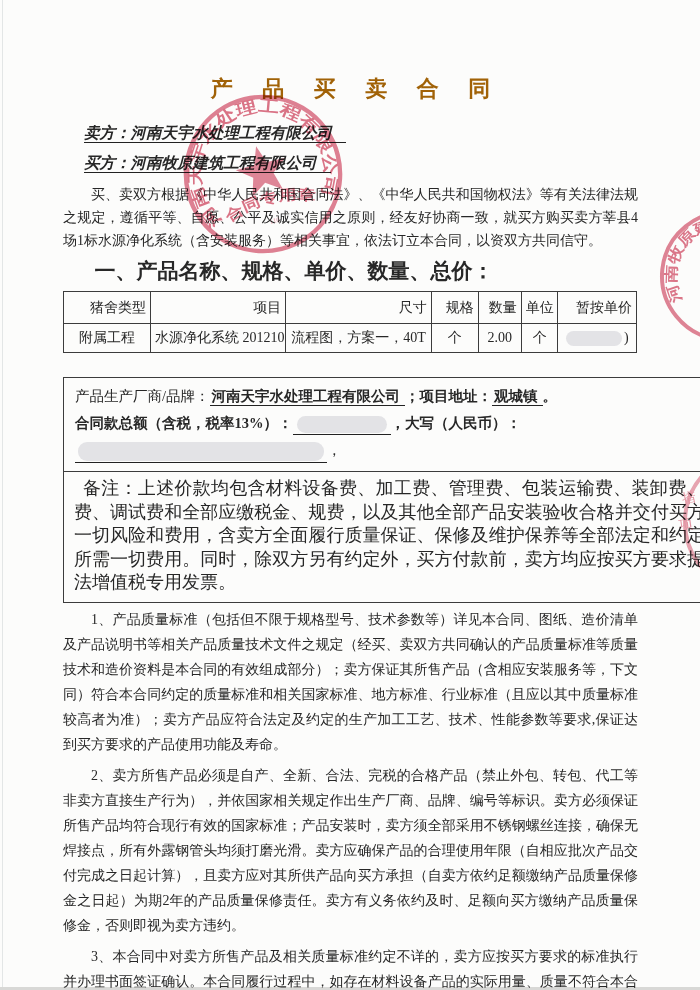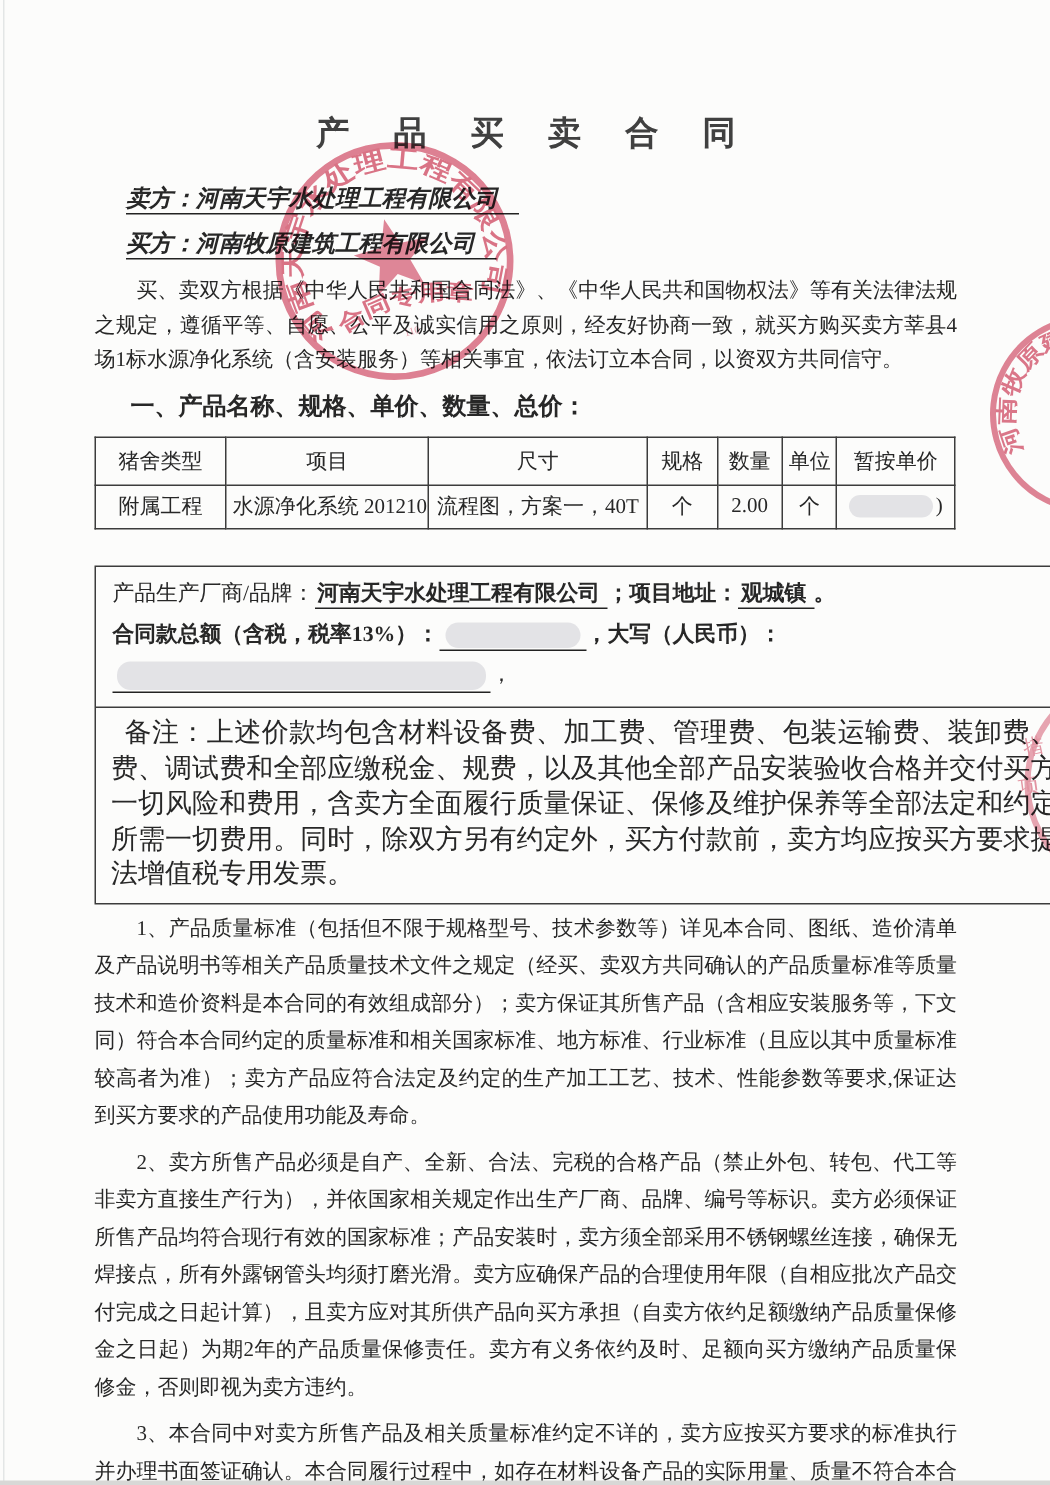--- a/index.html
+++ b/index.html
@@ -8,38 +8,38 @@
     background:#fcfcfb;overflow:hidden;
     font-family:"Liberation Serif","DejaVu Serif",serif;
     color:#272727;
   }
   .edge-left{position:absolute;left:2px;top:0;bottom:0;width:1px;background:#e3e6e6;}
   .edge-bottom{position:absolute;left:0;right:0;bottom:0;height:3px;background:#d8d8d6;}
   .content{position:relative;padding:74px 62px 0 63px;z-index:2;}
 
   .doc-title{
     margin:0 0 18px 0;text-align:center;font-size:22px;font-weight:bold;
-    letter-spacing:12px;text-indent:12px;color:#404040;
+    letter-spacing:12px;text-indent:12px;color:#a16207;
   }
   .party-line{margin:0 0 0 21px;padding:0;font-size:15.5px;font-weight:bold;line-height:22px;margin-bottom:8px;}
   .party-line .ul{border-bottom:1.6px solid #222;padding-bottom:1px;padding-right:14px;font-style:italic;}
 
   .intro{margin:9px 0 0 0;font-size:14px;line-height:23px;text-align:justify;text-indent:2em;}
 
-  .sec-heading{margin:9px 0 0 0;font-size:16px;font-weight:bold;line-height:21px;text-indent:1.5em;}
+  .sec-heading{margin:9px 0 0 0;font-size:21px;font-weight:bold;line-height:21px;text-indent:1.5em;}
 
   table.products{
     margin-top:9px;width:574px;border-collapse:collapse;table-layout:fixed;
     font-size:14px;
   }
   table.products th,table.products td{
     border:1.4px solid #3c3c3c;padding:2px 4px;text-align:center;font-weight:normal;
     overflow:hidden;white-space:nowrap;
   }
-  table.products th{height:27px;}
+  table.products th{height:27px;text-align:right;}
   table.products td{height:24px;font-family:Liberation Serif, serif;}
   td.al,th.al{text-align:left;padding-left:7px;}
   td.ar{text-align:right;padding-right:5px;}
   .c1{width:15.2%}.c2{width:23.6%}.c3{width:25.4%}.c4{width:8.2%}.c5{width:7.5%}.c6{width:6.4%}.c7{width:13.7%}
 
   .blob{display:inline-block;background:#e3e3e6;border-radius:9px;vertical-align:middle;}
   .blob-price{width:56px;height:15px;margin-right:2px;}
   .blob-amt1{width:90px;height:17px;margin-bottom:1px;}
   .blob-amt2{width:246px;height:19px;margin-bottom:1px;}
 

